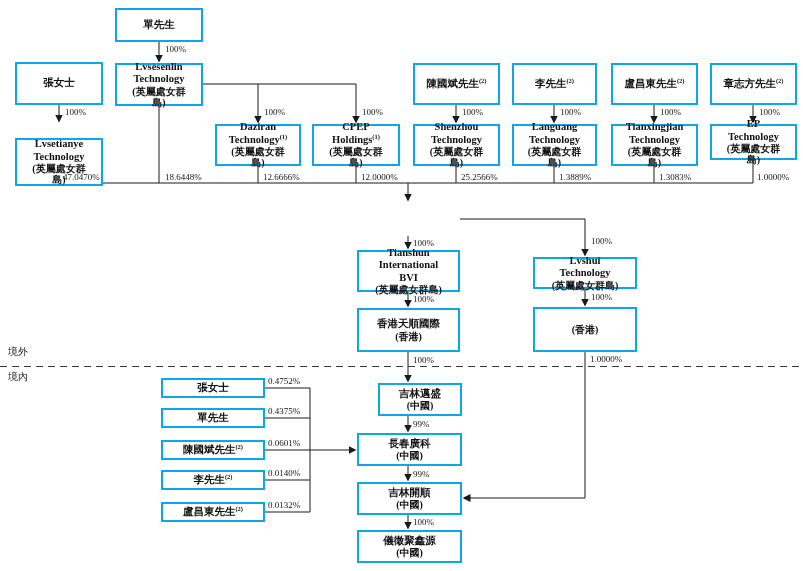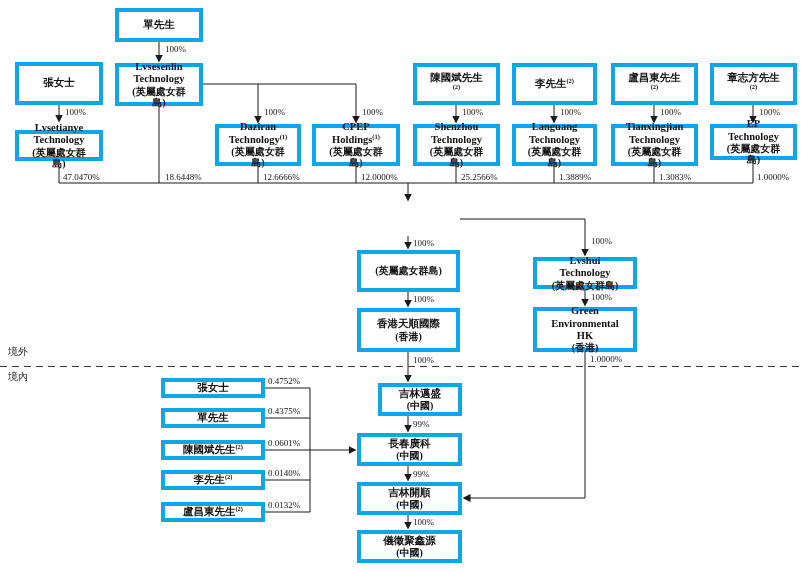--- a/index.html
+++ b/index.html
@@ -1,20 +1,20 @@
 <!DOCTYPE html>
 <html><head>
 <meta charset="utf-8">
 <style>
   html,body{margin:0;padding:0;background:#fff;}
   .canvas{position:relative;width:803px;height:571px;background:#ffffff;
           font-family:"Liberation Serif","DejaVu Serif",serif;color:#111;overflow:hidden;}
   svg.wires{position:absolute;left:0;top:0;width:803px;height:571px;}
-  .node{position:absolute;border:4px solid #0ea5e9;background:#fff;box-sizing:border-box;
-        display:flex;flex-direction:column;align-items:center;justify-content:center;
+  .node{position:absolute;border:2px solid #0ea5e9;background:#fff;box-sizing:border-box;
+        display:flex;flex-direction:column;justify-content:center;
         text-align:center;padding:1px 10px;}
   .t{font-weight:bold;font-size:10.5px;line-height:1.18;white-space:pre-line;}
   .t sup{font-size:6.5px;line-height:0;vertical-align:super;}
   .j{font-weight:bold;font-size:10px;line-height:1.12;white-space:pre-line;}
   .pct{position:absolute;font-size:9px;line-height:1;white-space:nowrap;color:#161616;}
   .region{position:absolute;font-size:10px;line-height:1;color:#161616;}
 </style>
 </head>
 <body>
 
@@ -91,21 +91,21 @@
     </div>
   <div class="node" style="left:710px;top:63px;width:87px;height:42px">
       <div class="t"><span>章志方先生</span><sup>(2)</sup></div>
     </div>
 
   <div class="node" style="left:115px;top:63px;width:88px;height:43px">
       <div class="t"><span>Lvsesenlin
 Technology</span></div>
       <div class="j">(英屬處女群島)</div>
     </div>
-  <div class="node" style="left:15px;top:130px;width:88px;height:31px">
+  <div class="node" style="left:15px;top:138px;width:88px;height:48px">
       <div class="t"><span>Lvsetianye
 Technology</span></div>
       <div class="j">(英屬處女群島)</div>
     </div>
   <div class="node" style="left:215px;top:124px;width:86px;height:42px">
       <div class="t"><span>Daziran
 Technology</span><sup>(1)</sup></div>
       <div class="j">(英屬處女群島)</div>
     </div>
   <div class="node" style="left:312px;top:124px;width:88px;height:42px">
@@ -126,33 +126,33 @@
       <div class="t"><span>Tianxingjian
 Technology</span></div>
       <div class="j">(英屬處女群島)</div>
     </div>
   <div class="node" style="left:710px;top:124px;width:87px;height:36px">
       <div class="t"><span>EP Technology</span></div>
       <div class="j">(英屬處女群島)</div>
     </div>
 
   <div class="node" style="left:357px;top:250px;width:103px;height:42px">
+      <div class="t"><span>Tianshun
+International BVI</span></div>
       <div class="j">(英屬處女群島)</div>
     </div>
   <div class="node" style="left:357px;top:308px;width:103px;height:44px">
       <div class="t"><span>香港天順國際</span></div>
       <div class="j">(香港)</div>
     </div>
   <div class="node" style="left:533px;top:257px;width:104px;height:32px">
       <div class="t"><span>Lvshui Technology</span></div>
       <div class="j">(英屬處女群島)</div>
     </div>
   <div class="node" style="left:533px;top:307px;width:104px;height:45px">
-      <div class="t"><span>Green Environmental
-HK</span></div>
       <div class="j">(香港)</div>
     </div>
   <div class="node" style="left:378px;top:383px;width:84px;height:33px">
       <div class="t"><span>吉林邁盛</span></div>
       <div class="j">(中國)</div>
     </div>
   <div class="node" style="left:357px;top:433px;width:105px;height:33px">
       <div class="t"><span>長春廣科</span></div>
       <div class="j">(中國)</div>
     </div>

